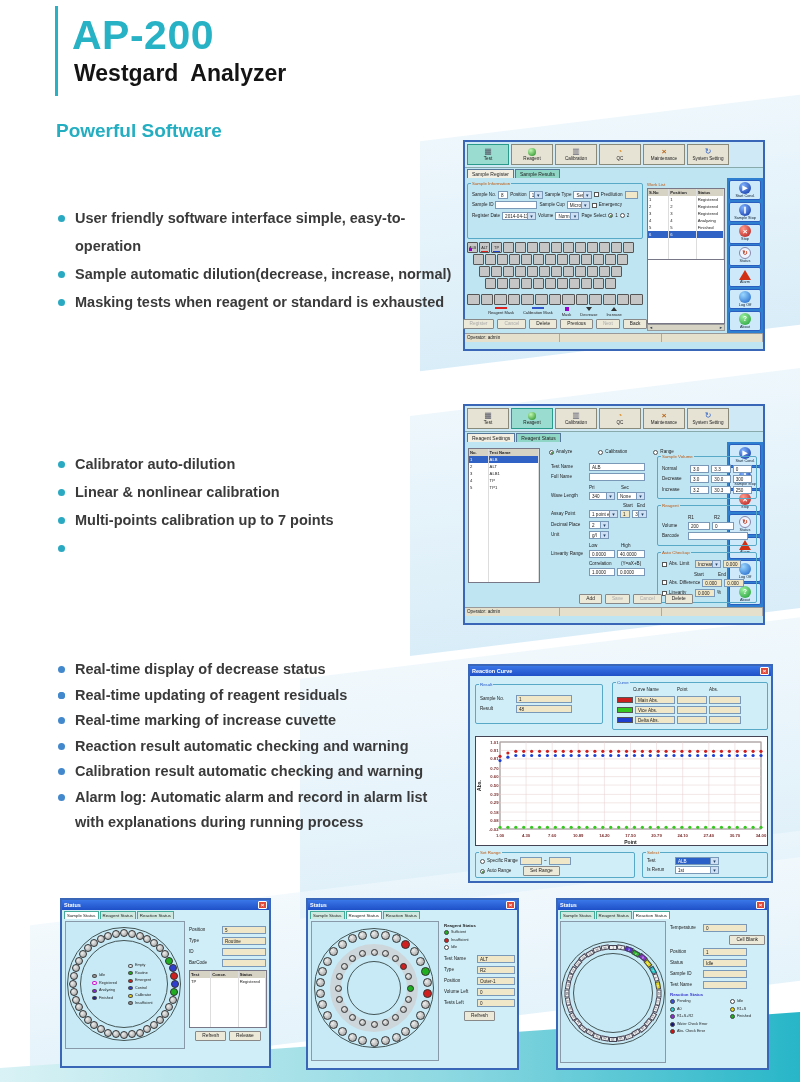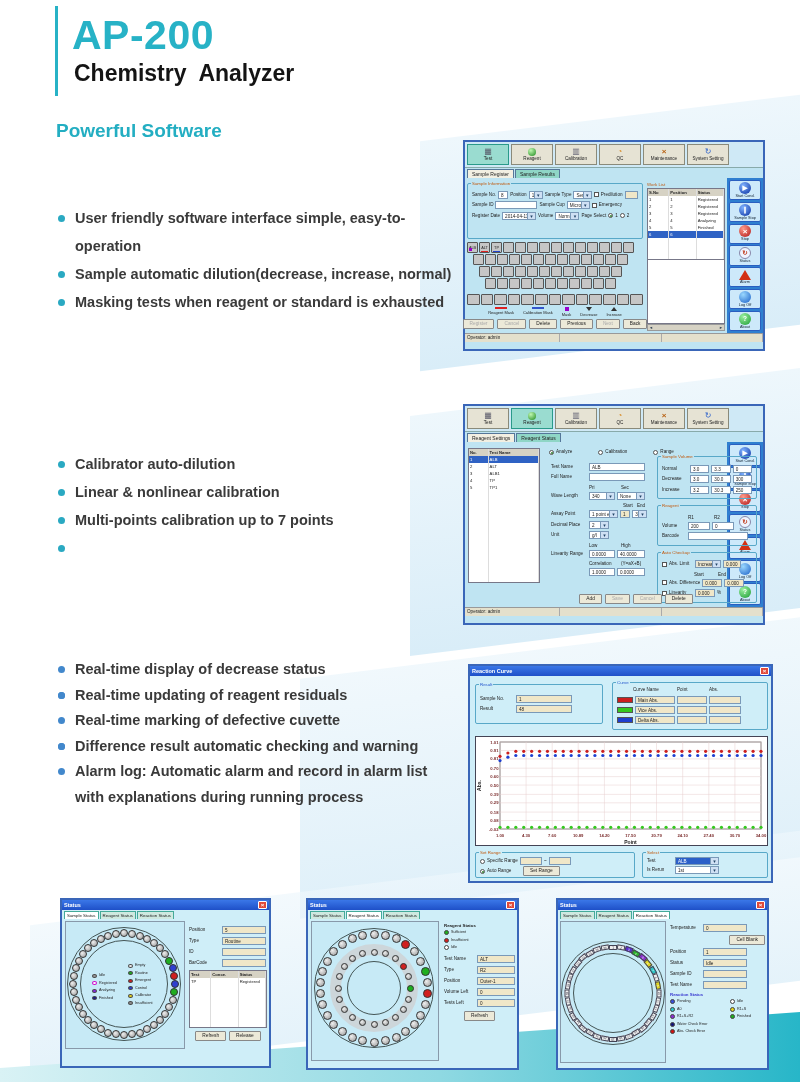--- a/index.html
+++ b/index.html
@@ -119,41 +119,41 @@
 <body>
 
 <div class="band" style="left:420px;top:118px;width:380px;height:230px"></div>
 <div class="band" style="left:410px;top:392px;width:390px;height:240px"></div>
 <div class="band" style="left:300px;top:648px;width:500px;height:240px;opacity:.85"></div>
 <div class="band" style="left:30px;top:878px;width:770px;height:150px;opacity:.7"></div>
 <div class="wedge"></div>
 
 <div class="vbar"></div>
 <div class="brand">AP-200</div>
-<div class="subtitle">Chemistry  Analyzer</div>
+<div class="subtitle">Westgard  Analyzer</div>
 <div class="sect">Powerful Software</div>
 
 <ul class="blist" style="left:58px;top:204px;width:404px">
     <li class="bli"><span class="bdot"></span><span class="btxt">User friendly software interface simple, easy-to-operation</span></li>
     <li class="bli"><span class="bdot"></span><span class="btxt">Sample automatic dilution(decrease, increase, normal)</span></li>
     <li class="bli"><span class="bdot"></span><span class="btxt">Masking tests when reagent or standard is exhausted</span></li>
   </ul>
 <ul class="blist" style="left:58px;top:450px;width:404px">
     <li class="bli"><span class="bdot"></span><span class="btxt">Calibrator auto-dilution</span></li>
     <li class="bli"><span class="bdot"></span><span class="btxt">Linear &amp; nonlinear calibration</span></li>
     <li class="bli"><span class="bdot"></span><span class="btxt">Multi-points calibration up to 7 points</span></li>
     <li class="bli"><span class="bdot"></span></li>
   </ul>
 <ul class="blist tight" style="left:58px;top:657px;width:400px">
     <li class="bli"><span class="bdot"></span><span class="btxt">Real-time display of decrease status</span></li>
     <li class="bli"><span class="bdot"></span></li>
     <li class="bli"><span class="bdot"></span><span class="btxt">Real-time updating of reagent residuals</span></li>
-    <li class="bli"><span class="bdot"></span><span class="btxt">Real-time marking of defective cuvette</span></li>
-    <li class="bli"><span class="bdot"></span></li>
-    <li class="bli"><span class="bdot"></span><span class="btxt">Difference result automatic checking and warning</span></li>
+    <li class="bli"><span class="bdot"></span><span class="btxt">Real-time marking of increase cuvette</span></li>
+    <li class="bli"><span class="bdot"></span><span class="btxt">Reaction result automatic checking and warning</span></li>
+    <li class="bli"><span class="bdot"></span><span class="btxt">Calibration result automatic checking and warning</span></li>
     <li class="bli"><span class="bdot"></span><span class="btxt">Alarm log: Automatic alarm and record in alarm list with explanations during running process</span></li>
   </ul>
 
 <div class="shot" style="left:463px;top:140px;width:302px;height:211px">
   <div class="toolbar">
       <div class="tbtn on">
         <div class="ti ti0">▦</div>
         <div class="tlab">Test</div>
       </div>
       <div class="tbtn">

